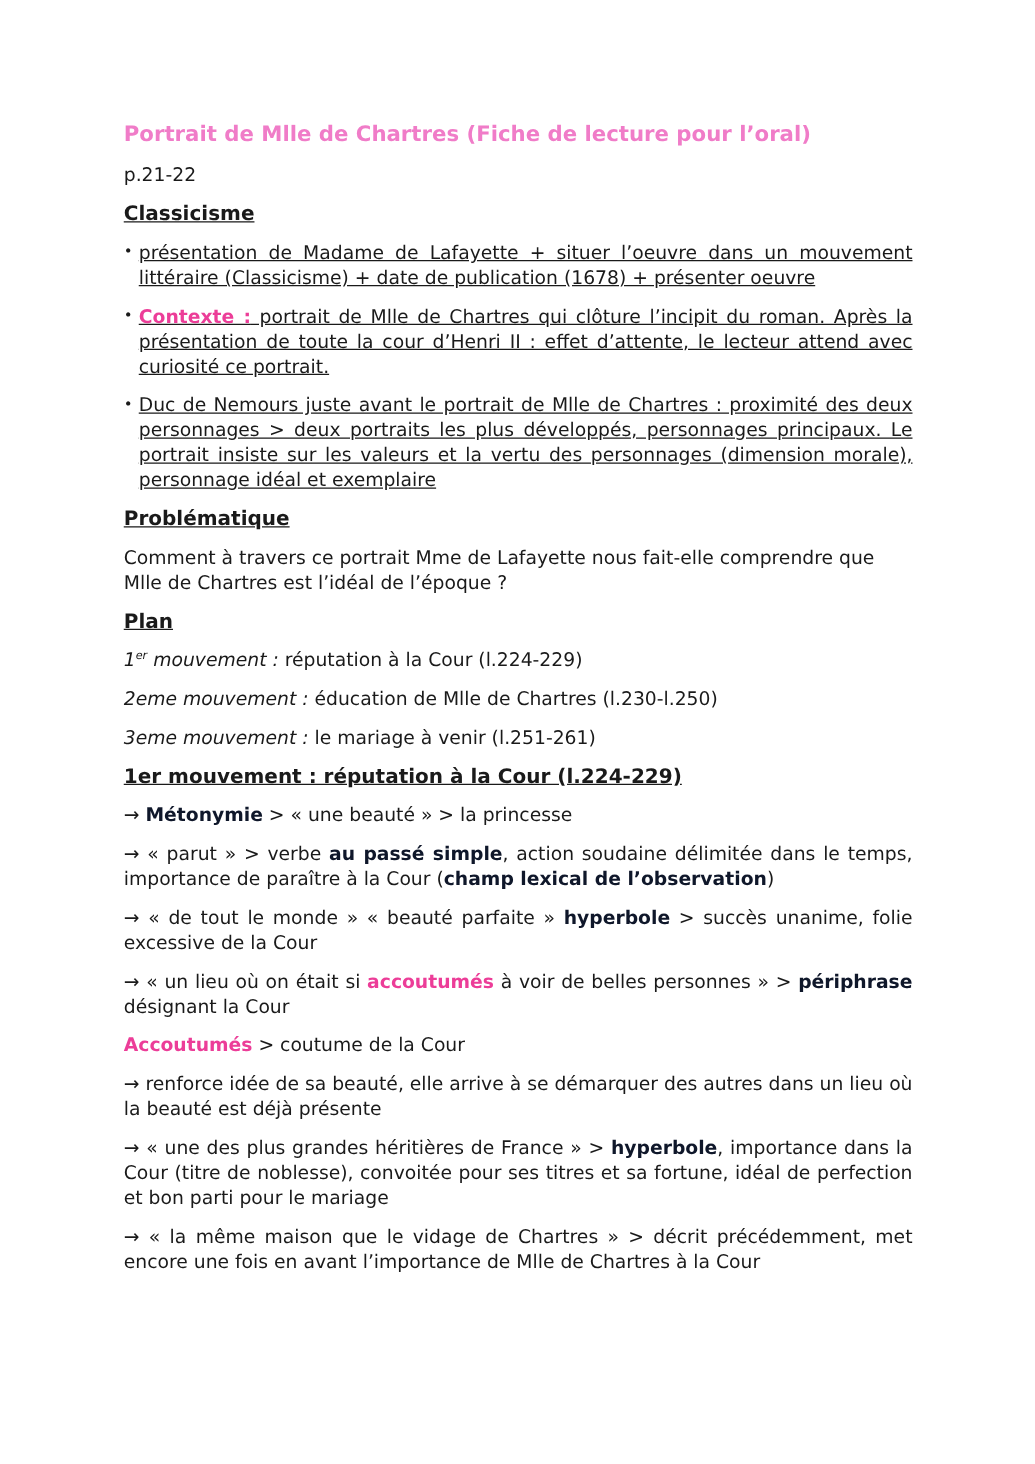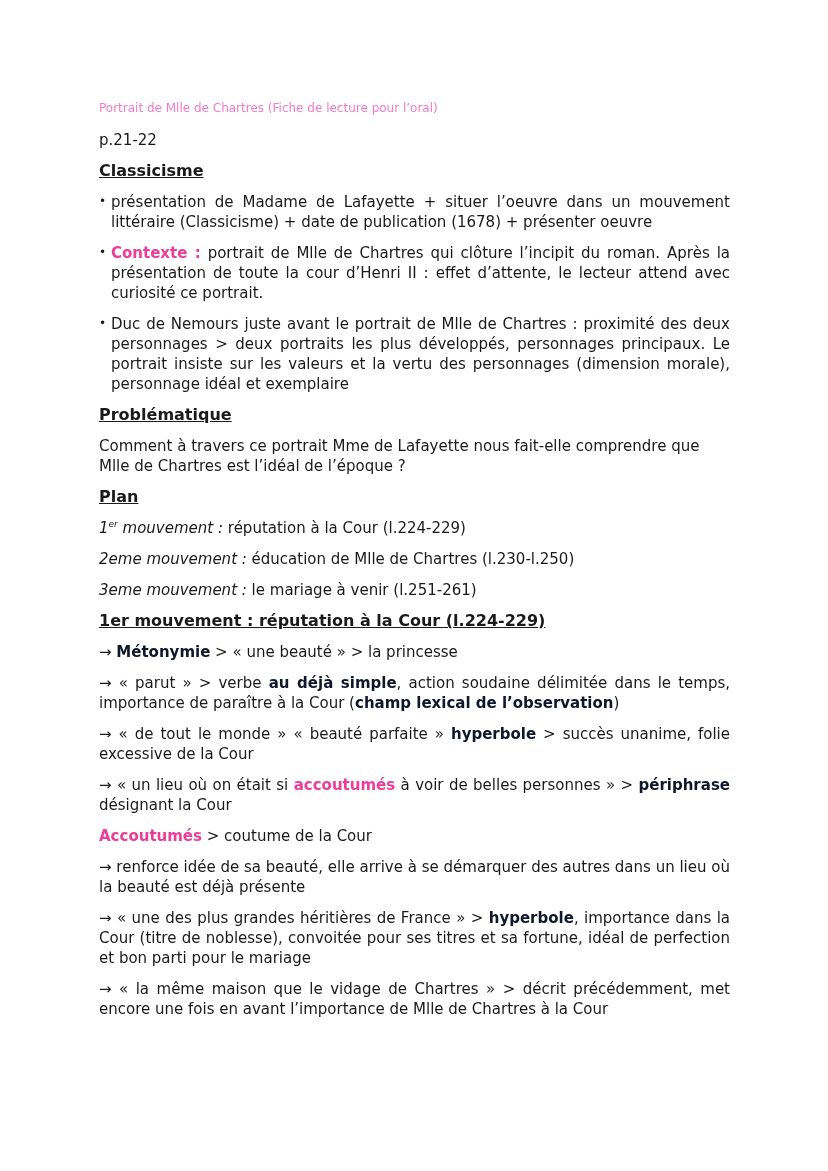--- a/index.html
+++ b/index.html
@@ -1,22 +1,22 @@
 <!DOCTYPE html>
 <html><head>
 <meta charset="utf-8">
 <style>
   html, body { margin: 0; padding: 0; background: #ffffff; }
   body { width: 828px; height: 1171px; position: relative; overflow: hidden;
          font-family: "DejaVu Sans", sans-serif; color: #1a1a1a; }
   .page { position: absolute; left: 99px; top: 98px; width: 631px; font-size: 15px; line-height: 20px; }
-  .title { font-weight: normal; color: #f07cc8; font-size: 12px; margin: 0 0 12px 0; }
+  .title { font-weight: bold; color: #f07cc8; font-size: 17px; margin: 0 0 12px 0; }
   .p { margin: 0 0 11px 0; }
   .h { font-weight: bold; text-decoration: underline; font-size: 16px; margin: 0 0 11px 0; }
-  .bullets { list-style: none; padding: 0; margin: 0; }
+  .bullets { list-style: none; padding: 0; margin: 0; text-decoration: underline; }
   .bullets li { position: relative; padding-left: 12px; margin-bottom: 11px; text-align: justify; }
   .bullets li::before { content: "•"; position: absolute; left: 0; top: -1px; font-size: 12px; }
   .j { text-align: justify; }
   .hot { color: #ec3d98; font-weight: bold; }
   .light { color: #0f172a; font-weight: bold; }
   .it { font-style: italic; }
   sup { font-size: 9px; line-height: 0; }
 </style>
 </head>
 <body>
@@ -37,21 +37,21 @@
 
   <div class="h">Plan</div>
   <div class="p"><span class="it"><span>1</span><sup>er</sup><span> mouvement :</span></span><span> réputation à la Cour (l.224-229)</span></div>
   <div class="p"><span class="it">2eme mouvement :</span><span> éducation de Mlle de Chartres (l.230-l.250)</span></div>
   <div class="p"><span class="it">3eme mouvement :</span><span> le mariage à venir  (l.251-261)</span></div>
 
   <div class="h">1er mouvement : réputation à la Cour (l.224-229)</div>
 
   <div class="p j"><span>→ </span><span class="light">Métonymie</span><span> &gt; « une beauté » &gt; la princesse</span></div>
 
-  <div class="p j"><span>→ </span><span>« parut » &gt; verbe </span><span class="light">au déjà simple</span><span>, action soudaine délimitée dans le temps, importance de paraître à la Cour (</span><span class="light">champ lexical de l’observation</span><span>)</span></div>
+  <div class="p j"><span>→ </span><span>« parut » &gt; verbe </span><span class="light">au passé simple</span><span>, action soudaine délimitée dans le temps, importance de paraître à la Cour (</span><span class="light">champ lexical de l’observation</span><span>)</span></div>
 
   <div class="p j"><span>→ </span><span>« de tout le monde » « beauté parfaite » </span><span class="light">hyperbole</span><span> &gt; succès unanime, folie excessive de la Cour</span></div>
 
   <div class="p j"><span>→ </span><span>« un lieu où on était si </span><span class="hot">accoutumés</span><span> à voir de belles personnes » &gt; </span><span class="light">périphrase</span><span> désignant la Cour</span></div>
 
   <div class="p j"><span class="hot">Accoutumés</span><span> &gt; coutume de la Cour</span></div>
 
   <div class="p j"><span>→ </span><span>renforce idée de sa beauté, elle arrive à se démarquer des autres dans un lieu où la beauté est déjà présente</span></div>
 
   <div class="p j"><span>→ </span><span>« une des plus grandes héritières de France » &gt; </span><span class="light">hyperbole</span><span>, importance dans la Cour (titre de noblesse), convoitée pour ses titres et sa fortune, idéal de perfection et bon parti pour le mariage</span></div>

